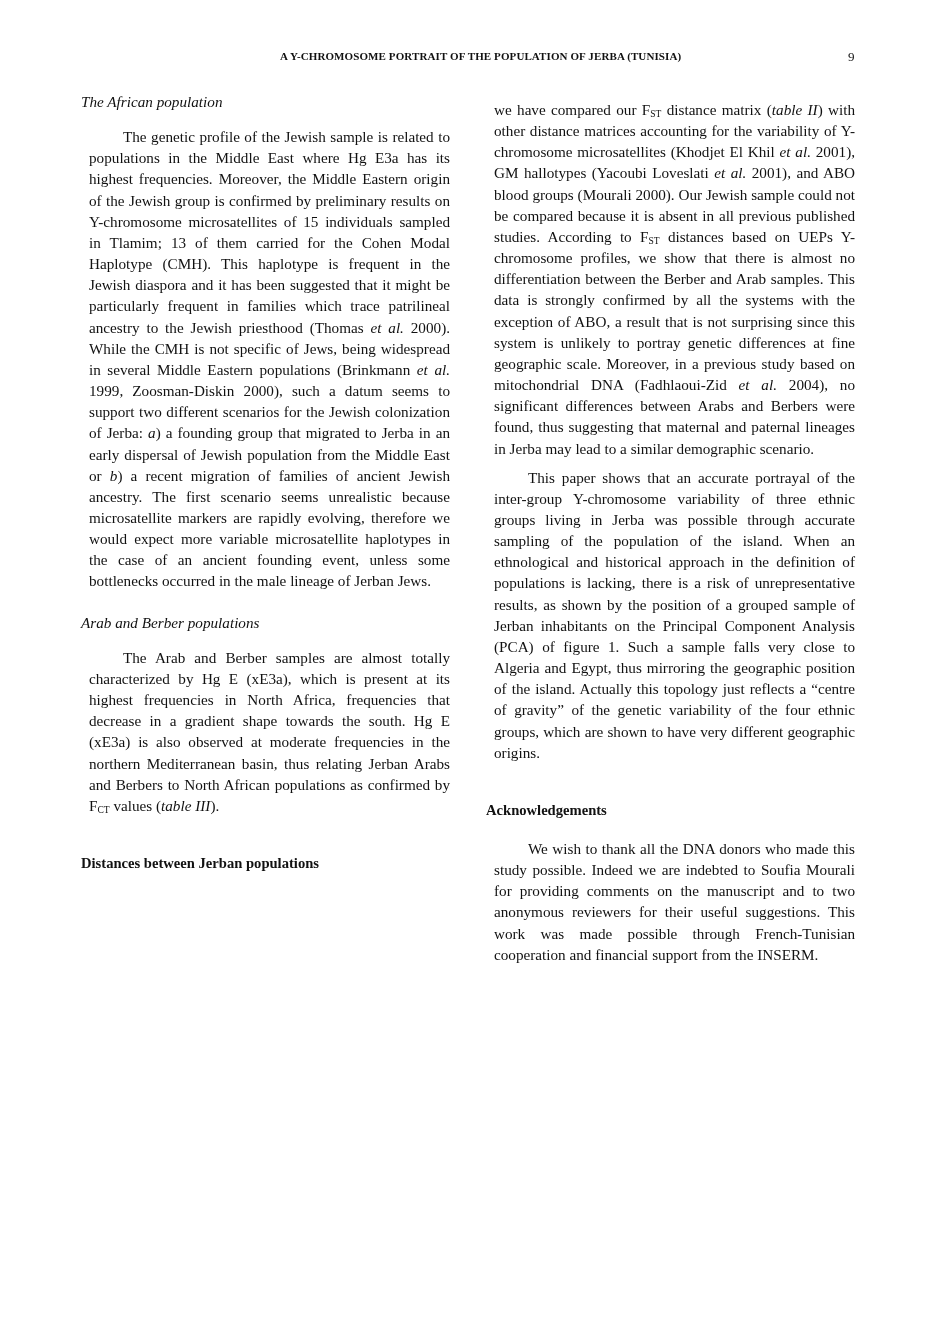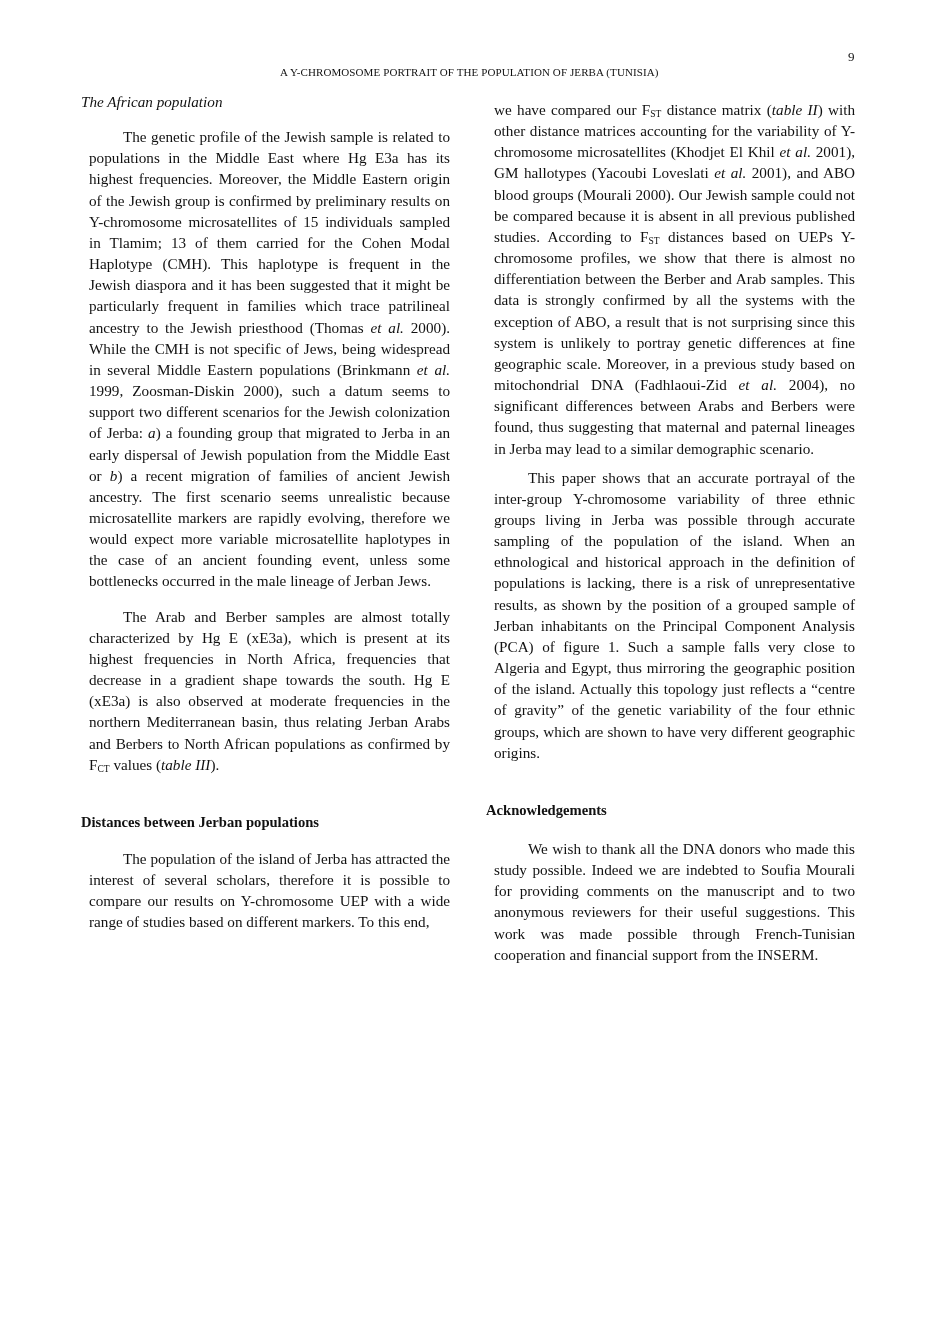--- a/index.html
+++ b/index.html
@@ -1,19 +1,19 @@
 <!DOCTYPE html>
 <html><head>
 <meta charset="utf-8">
 <style>
   html, body { margin: 0; padding: 0; background: #ffffff; }
   body { width: 941px; height: 1340px; position: relative; overflow: hidden;
          font-family: "Liberation Serif", serif; color: #111; }
   .running-head { position: absolute; top: 50px; left: 0; width: 941px; height: 16px; }
-  .running-title { position: absolute; left: 280px; top: 16px; font-size: 11px; letter-spacing: 0.1px; white-space: nowrap; }
+  .running-title { position: absolute; left: 280px; top: 0; font-size: 11px; letter-spacing: 0.1px; white-space: nowrap; font-weight: bold; }
   .page-number { position: absolute; left: 848px; top: -1px; font-size: 13px; }
   .col { position: absolute; top: 91px; width: 377px; font-size: 15.2px; line-height: 21.15px; }
   .col-left { left: 81px; }
   .col-right { left: 486px; }
   p { margin: 8px; text-align: justify; }
   .indent { text-indent: 34px; }
   .subhead { font-style: italic; margin: 0; }
   .section-head { font-weight: bold; margin: 0; font-size: 14.6px; }
   .center { text-align: left; }
   i { font-style: italic; }
@@ -24,24 +24,24 @@
 
 <div class="running-head">
   <span class="running-title">A Y-CHROMOSOME PORTRAIT OF THE POPULATION OF JERBA (TUNISIA)</span>
   <span class="page-number">9</span>
 </div>
 
 <div class="col col-left">
   <h3 class="subhead" style="font-weight:normal;font-size:15.2px;">The African population</h3>
   <p class="indent" style="margin-top:14px;"><span>The genetic profile of the Jewish sample is related to populations in the Middle East where Hg E3a has its highest frequencies. Moreover, the Middle  Eastern origin of the Jewish group is confirmed by preliminary results on Y-chromosome microsatellites of 15 individuals sampled in Tlamim; 13 of them carried for the Cohen Modal Haplotype (CMH). This haplotype is frequent in the Jewish diaspora and it has been suggested that it might be particularly frequent in families which trace patrilineal ancestry to the Jewish priesthood (Thomas </span><i>et al.</i><span> 2000). While the CMH is not specific of Jews, being widespread in several Middle Eastern populations (Brinkmann </span><i>et al.</i><span> 1999, Zoosman-Diskin 2000), such a datum seems to support two different scenarios for the Jewish colonization of Jerba: </span><i>a</i><span>) a founding group that migrated to Jerba in an early dispersal of Jewish population from the Middle East or </span><i>b</i><span>) a recent migration of families of ancient Jewish ancestry. The first scenario seems unrealistic because microsatellite markers are rapidly evolving, therefore we would expect more variable microsatellite haplotypes in the case of an ancient founding event, unless some bottlenecks occurred in the male lineage of Jerban Jews.</span></p>
 
+  <h3 class="subhead" style="font-weight:normal;font-size:15.2px;margin-top:20px;">Arab and Berber populations</h3>
   <p class="indent" style="margin-top:14px;"><span>The Arab and Berber samples are almost totally characterized by Hg E (xE3a), which is present at its highest frequencies in North Africa, frequencies that decrease in a gradient shape towards the south. Hg E (xE3a) is also observed at moderate frequencies in the northern Mediterranean basin, thus relating Jerban Arabs and Berbers to North African populations as confirmed by F</span><sub>CT</sub><span> values (</span><i>table III</i><span>).</span></p>
 
   <h2 class="section-head center" style="margin-top:37px;">Distances between Jerban populations</h2>
-  <p class="indent" style="margin-top:15px;">The population of the island of Jerba has attracted the interest of several scholars, therefore it is possible to compare our results on Y-chromosome UEP with a wide range of studies based on different markers. To this end,</p>
 </div>
 
 <div class="col col-right">
   <p><span>we have compared our F</span><sub>ST</sub><span> distance matrix (</span><i>table II</i><span>) with other distance matrices accounting for the variability of Y-chromosome microsatellites (Khodjet El Khil </span><i>et al.</i><span> 2001), GM hallotypes (Yacoubi Loveslati </span><i>et al.</i><span> 2001), and ABO blood groups (Mourali 2000). Our Jewish sample could not be compared because it is absent in all previous published studies. According to F</span><sub>ST</sub><span> distances based on UEPs Y-chromosome profiles, we show that there is almost no differentiation between the Berber and Arab samples. This data is strongly confirmed by all the systems with the exception of ABO, a result that is not surprising since this system is unlikely to portray genetic differences at fine geographic scale. Moreover, in a previous study based on mitochondrial DNA (Fadhlaoui-Zid </span><i>et al.</i><span> 2004), no significant differences between Arabs and Berbers were found, thus suggesting that maternal and paternal lineages in Jerba may lead to a similar demographic scenario.</span></p>
   <p class="indent">This paper shows that an accurate portrayal of the inter-group Y-chromosome variability of three ethnic groups living in Jerba was possible through accurate sampling of the population of the island. When an ethnological and historical approach in the definition of populations is lacking, there is a risk of unrepresentative results, as shown by the position of a grouped sample of Jerban inhabitants on the Principal Component Analysis (PCA) of figure 1. Such a sample falls very close to Algeria and Egypt, thus mirroring the geographic position of the island. Actually this topology just reflects a “centre of gravity” of the genetic variability of the four ethnic groups, which are shown to have very different geographic origins.</p>
 
   <h2 class="section-head" style="margin-top:37px;">Acknowledgements</h2>
   <p class="indent" style="margin-top:17px;">We wish to thank all the DNA donors who made this study possible. Indeed we are indebted to Soufia Mourali for providing comments on the manuscript and to two anonymous reviewers for their useful suggestions. This work was made possible through French-Tunisian cooperation and financial support from the INSERM.</p>
 </div>
 

